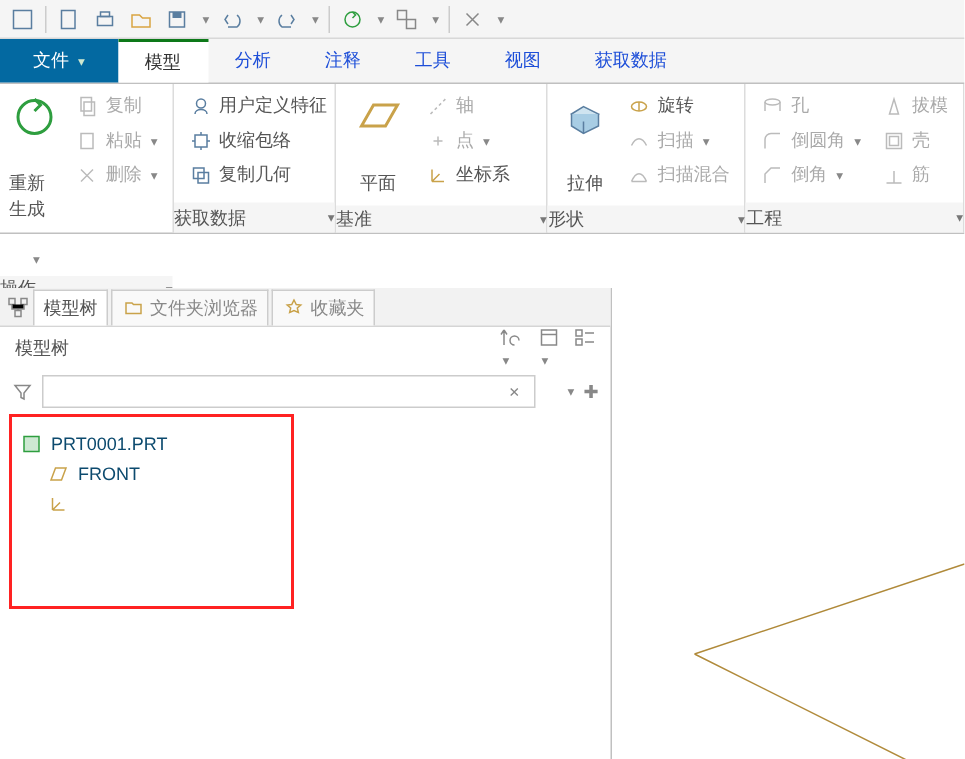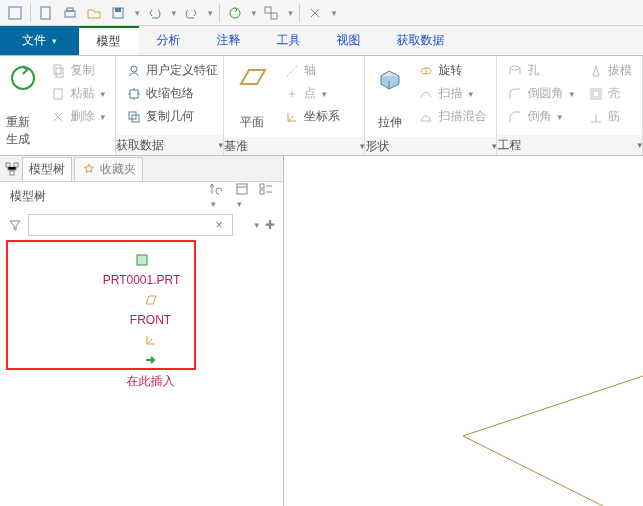--- a/index.html
+++ b/index.html
@@ -26,34 +26,34 @@
 .big-btn { width: 48px; display: flex; flex-direction: column; align-items: center; padding: 4px 2px; gap: 20px; color: #555; }
 .big-btn .bicon { width: 32px; height: 32px; display: flex; align-items: center; justify-content: center; }
 .small-col { display: flex; flex-direction: column; gap: 2px; padding: 2px; }
 .small-btn { display: flex; align-items: center; gap: 4px; padding: 2px 4px; color: #555; white-space: nowrap; }
 .small-btn.dis { color: #aaa; }
 .sicon { width: 16px; height: 16px; display: flex; align-items: center; justify-content: center; }
 .carets { font-size: 9px; color: #888; margin-left: 2px; }
 
 
 .main { display: flex; height: 350px; }
-.tree-panel { width: 284px; border-right: 1px solid #c0c0c0; background: #fff; display: flex; flex-direction: column; }
+.tree-panel { width: 408px; border-right: 1px solid #c0c0c0; background: #fff; display: flex; flex-direction: column; margin-top: 36px; }
 .panel-tabs { height: 26px; background: #f2f2f2; display: flex; align-items: center; padding: 0 4px; gap: 2px; border-bottom: 1px solid #d5d5d5; }
 .ptab { display: flex; align-items: center; gap: 3px; padding: 3px 6px; background: #fff; border: 1px solid #ccc; border-bottom: none; color: #555; }
 .ptab.inactive { background: #f9f9f9; color: #888; }
 
 .tree-header { height: 28px; display: flex; align-items: center; padding: 0 10px; justify-content: space-between; color: #555; }
 .tree-header-tools { display: flex; gap: 10px; color: #888; }
 .tree-filter { height: 30px; display: flex; align-items: center; padding: 0 8px; gap: 6px; }
 .tree-filter input { flex: 1; border: 1px solid #ccc; height: 22px; padding: 0 6px; }
 .xbtn { position: relative; left: -24px; color: #888; }
 
 .tree-body { position: relative; padding: 10px; }
 .redbox { position: absolute; left: 6px; top: 0; width: 190px; height: 130px; border: 2px solid #f22; }
-.tnode { display: flex; align-items: center; gap: 6px; padding: 3px 4px; color: #be185d; flex-direction: column; }
+.tnode { display: flex; align-items: center; gap: 6px; padding: 3px 4px; color: #0c4a6e; }
 .tnode.child { margin-left: 18px; }
 .nicon { width: 14px; height: 14px; display: flex; align-items: center; justify-content: center; }
 
 
 .viewport { flex: 1; position: relative; background: #fff; }
 .viewport svg { position: absolute; right: -60px; bottom: -40px; }
 
 
 svg { display: block; }
 </style>
@@ -394,20 +394,28 @@
             <rect x="5" y="9" width="4" height="4" fill="none" stroke="#888"></rect>
             <path d="M3 5v3h8V5M7 8v1" stroke="#888"></path>
           </svg>
         </span>
       <div class="ptab">
           <span>模型树</span>
         </div>
       <div class="ptab inactive">
           <span class="sicon">
             <svg width="12" height="12">
+              <path d="M1 3h4l1 1h5v6H1z" fill="none" stroke="#c9a24a"></path>
+            </svg>
+          </span>
+          <span>文件夹浏览器</span>
+        </div>
+      <div class="ptab inactive">
+          <span class="sicon">
+            <svg width="12" height="12">
               <path d="M6 1l1.5 3 3 .3-2.3 2 .7 3L6 8l-2.9 1.3.7-3L1.5 4.3l3-.3z" fill="none" stroke="#c9a24a"></path>
             </svg>
           </span>
           <span>收藏夹</span>
         </div>
     </div>
 
     <div class="tree-header">
       <span>模型树</span>
       <div class="tree-header-tools">
@@ -458,28 +466,20 @@
           </span>
         <span>FRONT</span>
       </div>
       <div class="tnode child">
         <span class="nicon">
             <svg width="14" height="14">
               <path d="M3 11L3 3M3 11L11 11M3 11L8 6" stroke="#c9a24a"></path>
             </svg>
           </span>
       </div>
-      <div class="tnode child">
-        <span class="nicon">
-            <svg width="14" height="12">
-              <path d="M2 6h8M7 3l3 3-3 3" fill="none" stroke="#2e9e3f" stroke-width="2"></path>
-            </svg>
-          </span>
-        <span>在此插入</span>
-      </div>
     </div>
   </div>
 
   <div class="viewport">
     <svg width="260" height="200">
       <path d="M20 90 L200 30 M20 90 L180 170" stroke="#b08a3a" stroke-width="1"></path>
       <text x="230" y="120" fill="#655" font-size="13">Y</text>
     </svg>
   </div>
 </div>

